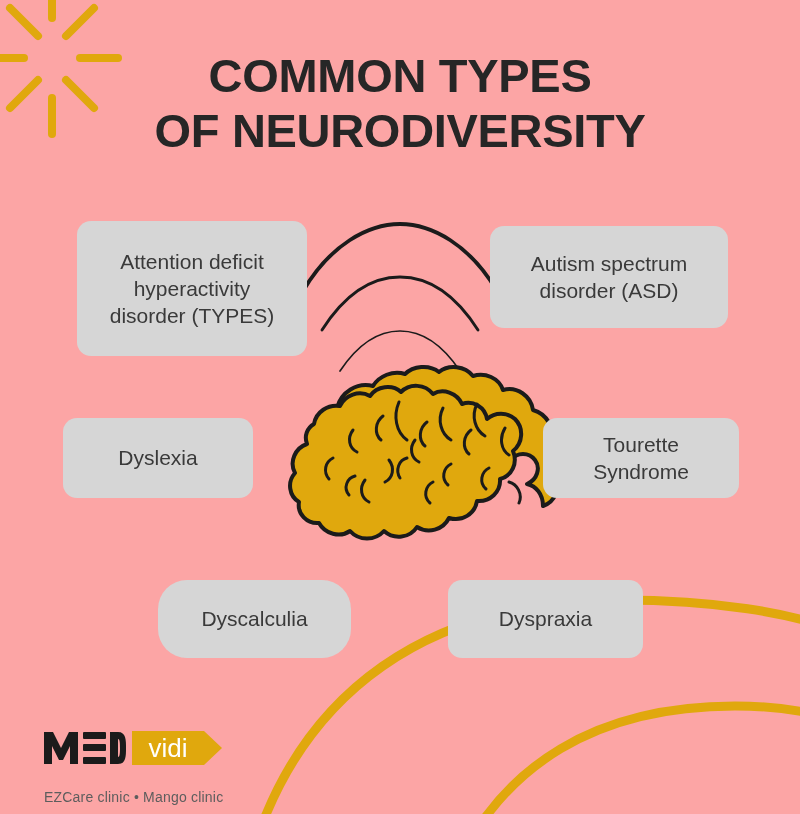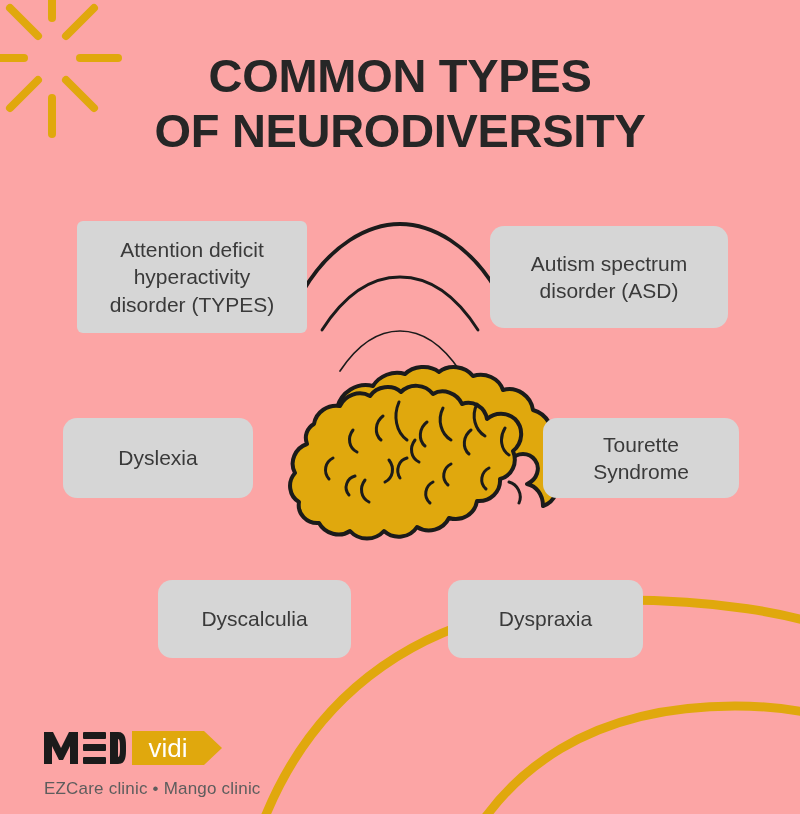--- a/index.html
+++ b/index.html
@@ -61,43 +61,43 @@
     text-align: center;
     display: flex;
     align-items: center;
     justify-content: center;
     box-sizing: border-box;
     padding: 6px 14px;
     z-index: 4;
   }
   .chip span { display: block; }
 
-  #chip-adhd      { left: 77px;  top: 221px; width: 230px; height: 112px; border-radius: 6px; }
+  #chip-adhd      { left: 77px;  top: 221px; width: 230px; height: 135px; }
   #chip-asd       { left: 490px; top: 226px; width: 238px; height: 102px; }
   #chip-dyslexia  { left: 63px;  top: 418px; width: 190px; height: 80px; text-align: right;  }
   #chip-tourette  { left: 543px; top: 418px; width: 196px; height: 80px;  }
-  #chip-dyscalculia { left: 158px; top: 580px; width: 193px; height: 78px; }
+  #chip-dyscalculia { left: 158px; top: 580px; width: 193px; height: 78px; border-radius: 29px; }
   #chip-dyspraxia   { left: 448px; top: 580px; width: 195px; height: 78px; }
 
   
   #logo {
     position: absolute;
     left: 44px;
     top: 728px;
     z-index: 6;
   }
   #logo-mark {
     display: flex;
     align-items: flex-start;
     height: 40px;
   }
   #logo-tagline {
-    margin-top: 11px;
+    margin-top: 21px;
     color: #5d5d5d;
-    font-size: 17px;
+    font-size: 14px;
     letter-spacing: 0.2px;
     white-space: nowrap;
   }
 </style>
 </head>
 <body>
 
 <div id="infographic">
 
   <svg class="deco-svg" id="sunburst-layer" viewBox="0 0 800 814">

